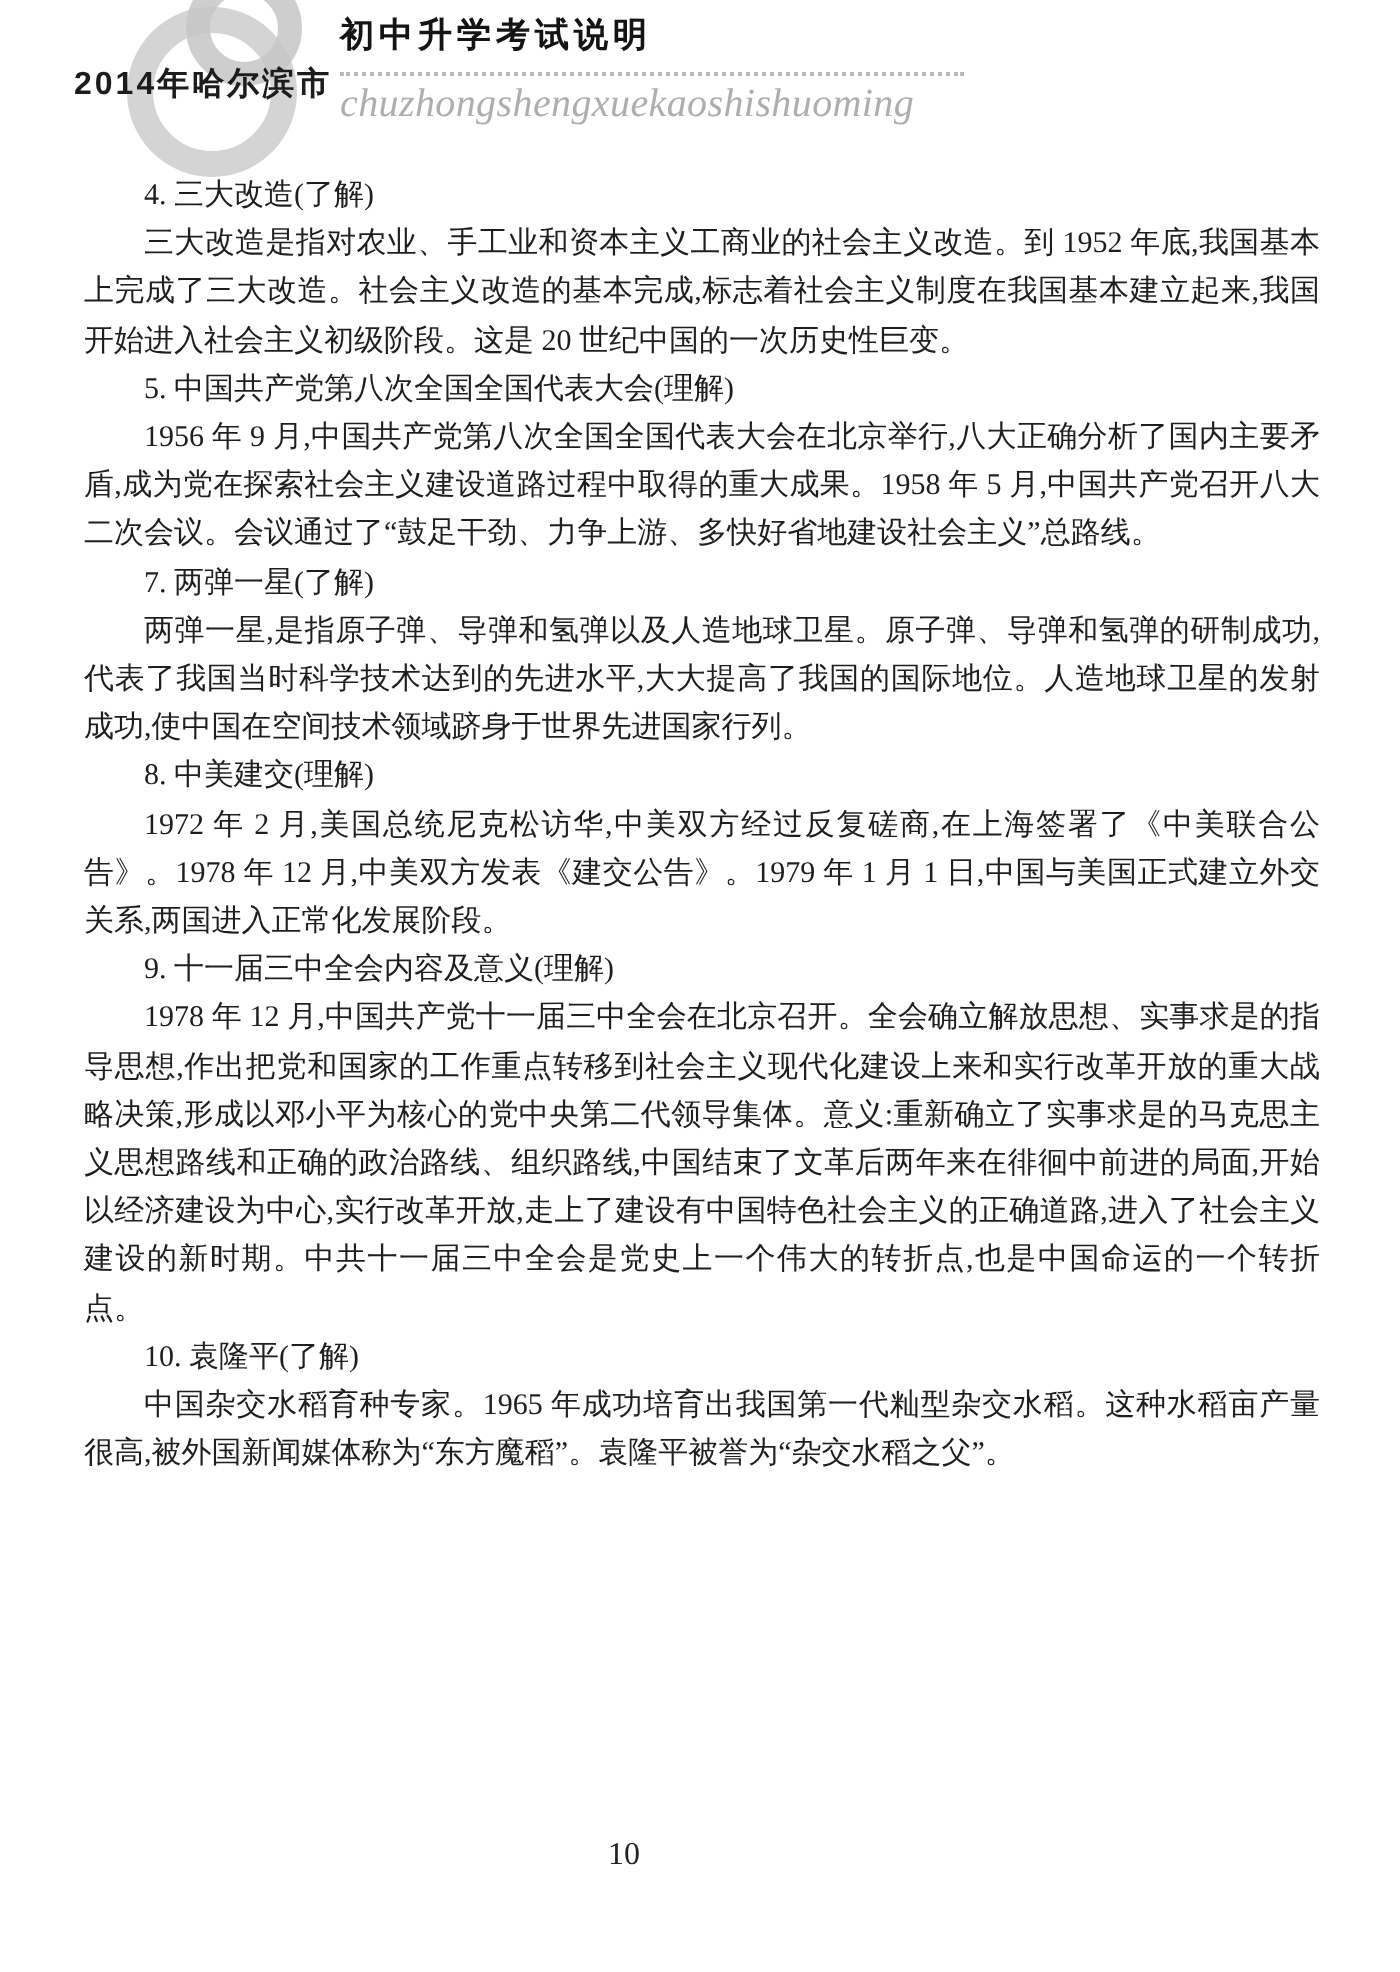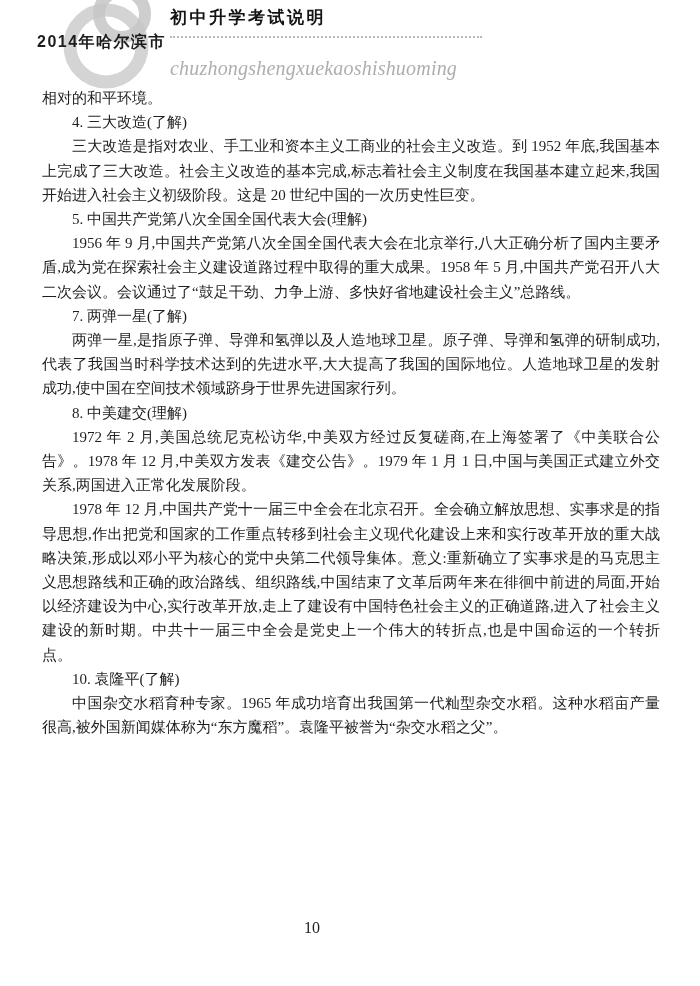--- a/index.html
+++ b/index.html
@@ -17,21 +17,21 @@
     white-space:nowrap;
     text-align:right;
   }
   .header-right { position:absolute; left:170px; top:6px; width:312px; }
   .doc-title {
     font-family:Liberation Sans, sans-serif;
     font-weight:bold; font-size:17px; letter-spacing:2.5px; color:#141414;
     padding-bottom:7px; border-bottom:2px dotted #b8b8b8; white-space:nowrap;
   }
   .pinyin {
-    margin-top:19px;
+    margin-top:3px;
     font-style:italic; font-size:20px; color:#aeaeae; letter-spacing:0.2px;
     white-space:nowrap;
   }
   
   .doc-body {
     position:absolute; left:42px; top:86px; width:618px;
     font-size:15px; line-height:24.2px; color:#1e1e1e;
     text-align:justify;
   }
   .doc-body p { margin:0; text-indent:2em; }
@@ -57,29 +57,29 @@
   </div>
 
   <div class="edition">2014年哈尔滨市</div>
 
   <div class="header-right">
     <div class="doc-title">初中升学考试说明</div>
     <div class="pinyin">chuzhongshengxuekaoshishuoming</div>
   </div>
 
   <div class="doc-body">
-    <p class="cont">相对的和平环境。</p>
     <p class="head">4. 三大改造(了解)</p>
     <p>三大改造是指对农业、手工业和资本主义工商业的社会主义改造。到 1952 年底,我国基本上完成了三大改造。社会主义改造的基本完成,标志着社会主义制度在我国基本建立起来,我国开始进入社会主义初级阶段。这是 20 世纪中国的一次历史性巨变。</p>
     <p class="head">5. 中国共产党第八次全国全国代表大会(理解)</p>
     <p>1956 年 9 月,中国共产党第八次全国全国代表大会在北京举行,八大正确分析了国内主要矛盾,成为党在探索社会主义建设道路过程中取得的重大成果。1958 年 5 月,中国共产党召开八大二次会议。会议通过了“鼓足干劲、力争上游、多快好省地建设社会主义”总路线。</p>
     <p class="head">7. 两弹一星(了解)</p>
     <p>两弹一星,是指原子弹、导弹和氢弹以及人造地球卫星。原子弹、导弹和氢弹的研制成功,代表了我国当时科学技术达到的先进水平,大大提高了我国的国际地位。人造地球卫星的发射成功,使中国在空间技术领域跻身于世界先进国家行列。</p>
     <p class="head">8. 中美建交(理解)</p>
     <p>1972 年 2 月,美国总统尼克松访华,中美双方经过反复磋商,在上海签署了《中美联合公告》。1978 年 12 月,中美双方发表《建交公告》。1979 年 1 月 1 日,中国与美国正式建立外交关系,两国进入正常化发展阶段。</p>
+    <p class="head">9. 十一届三中全会内容及意义(理解)</p>
     <p>1978 年 12 月,中国共产党十一届三中全会在北京召开。全会确立解放思想、实事求是的指导思想,作出把党和国家的工作重点转移到社会主义现代化建设上来和实行改革开放的重大战略决策,形成以邓小平为核心的党中央第二代领导集体。意义:重新确立了实事求是的马克思主义思想路线和正确的政治路线、组织路线,中国结束了文革后两年来在徘徊中前进的局面,开始以经济建设为中心,实行改革开放,走上了建设有中国特色社会主义的正确道路,进入了社会主义建设的新时期。中共十一届三中全会是党史上一个伟大的转折点,也是中国命运的一个转折点。</p>
     <p class="head">10. 袁隆平(了解)</p>
     <p>中国杂交水稻育种专家。1965 年成功培育出我国第一代籼型杂交水稻。这种水稻亩产量很高,被外国新闻媒体称为“东方魔稻”。袁隆平被誉为“杂交水稻之父”。</p>
   </div>
 
   <div class="page-number">10</div>
 
 </div>
 
 </body></html>

